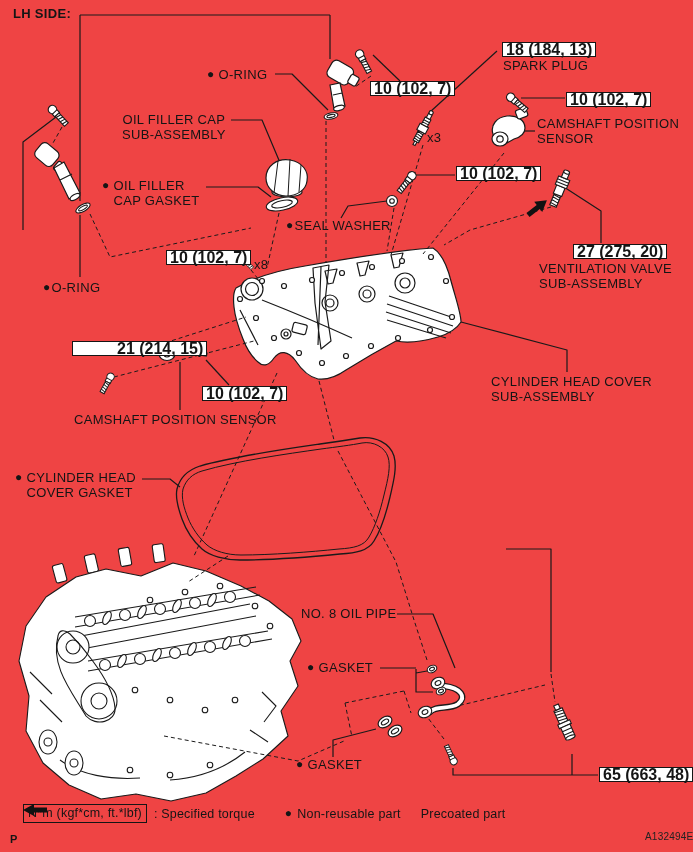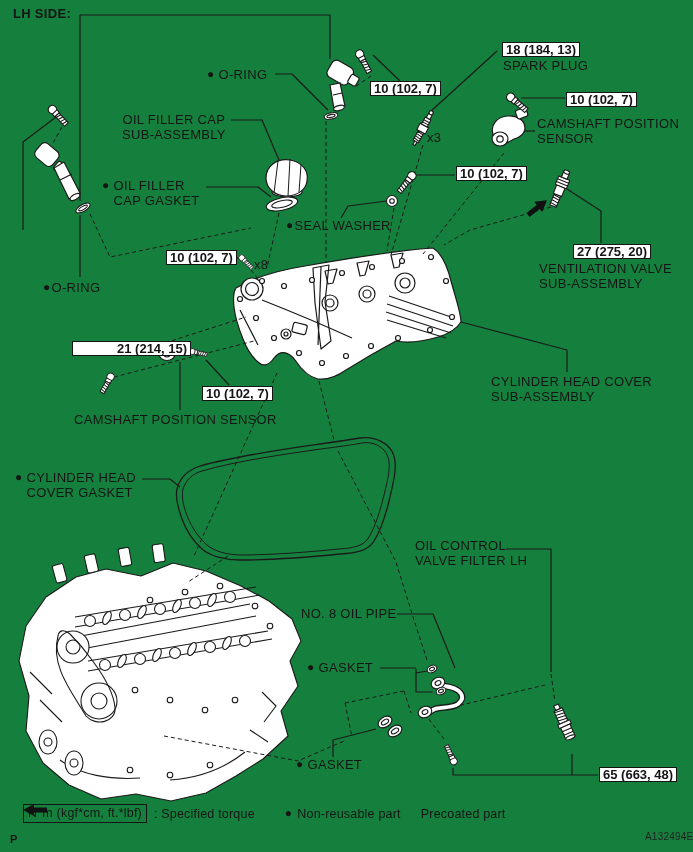--- a/index.html
+++ b/index.html
@@ -1,25 +1,25 @@
 <!DOCTYPE html>
 <html><head>
 <meta charset="utf-8">
 <style>
   html,body{margin:0;padding:0;background:#fff;}
-  .stage{position:relative;width:693px;height:852px;background:#15803d;overflow:hidden;
+  .stage{position:relative;width:693px;height:852px;background:#ef4444;overflow:hidden;
          font-family:"Liberation Sans", sans-serif;color:#151515;}
   .stage svg{position:absolute;left:0;top:0;}
   .lbl{position:absolute;font-size:13px;line-height:15px;letter-spacing:.3px;white-space:pre-line;display:flex;align-items:flex-start;}
   .lbl .txt{white-space:pre-line;}
   .bullet{font-size:12px;line-height:15px;margin-right:4px;}
   .bullet.tight{margin-right:1px;}
   .bold{font-weight:bold;}
   .tq{position:absolute;border:1.6px solid #151515;background:#fff;font-weight:bold;
-      font-size:13px;line-height:13px;padding:0 3px;white-space:nowrap;}
+      font-size:16px;line-height:13px;padding:0 3px;white-space:nowrap;}
   .legend{position:absolute;left:23px;top:804px;display:flex;align-items:center;font-size:12.5px;letter-spacing:.2px;}
   .legend .tqbox{border:1.6px solid #151515;padding:0 4px;line-height:17px;white-space:nowrap;}
   .legend .item{white-space:nowrap;}
   .pcode{position:absolute;left:645px;top:831px;font-size:10px;font-weight:normal;letter-spacing:.2px;color:#222;}
   .pletter{position:absolute;left:10px;top:833px;font-size:11px;font-weight:bold;}
   .arrowicon{display:inline-block;margin:0 6px 0 14px;}
 </style>
 </head>
 <body>
 
@@ -330,22 +330,20 @@
 <div class="tq" style="left:72px;top:341px;padding-left:44px;">21 (214, 15)</div>
 <div class="tq" style="left:202px;top:386px;">10 (102, 7)</div>
 <div class="lbl" style="left:74px;top:412px;"><span class="txt">CAMSHAFT POSITION SENSOR</span></div>
 
 <div class="lbl" style="left:491px;top:374px;"><span class="txt">CYLINDER HEAD COVER
 SUB-ASSEMBLY</span></div>
 
 <div class="lbl" style="left:15px;top:470px;"><span class="bullet">●</span><span class="txt">CYLINDER HEAD
 COVER GASKET</span></div>
 
-<div class="lbl" style="left:415px;top:538px;"><span class="txt">OIL CONTROL
-VALVE FILTER LH</span></div>
 
 <div class="lbl" style="left:301px;top:606px;"><span class="txt">NO. 8 OIL PIPE</span></div>
 
 <div class="lbl" style="left:307px;top:660px;"><span class="bullet">●</span><span class="txt">GASKET</span></div>
 
 <div class="lbl" style="left:296px;top:757px;"><span class="bullet">●</span><span class="txt">GASKET</span></div>
 
 <div class="tq" style="left:599px;top:767px;">65 (663, 48)</div>
 
 <div class="legend">

